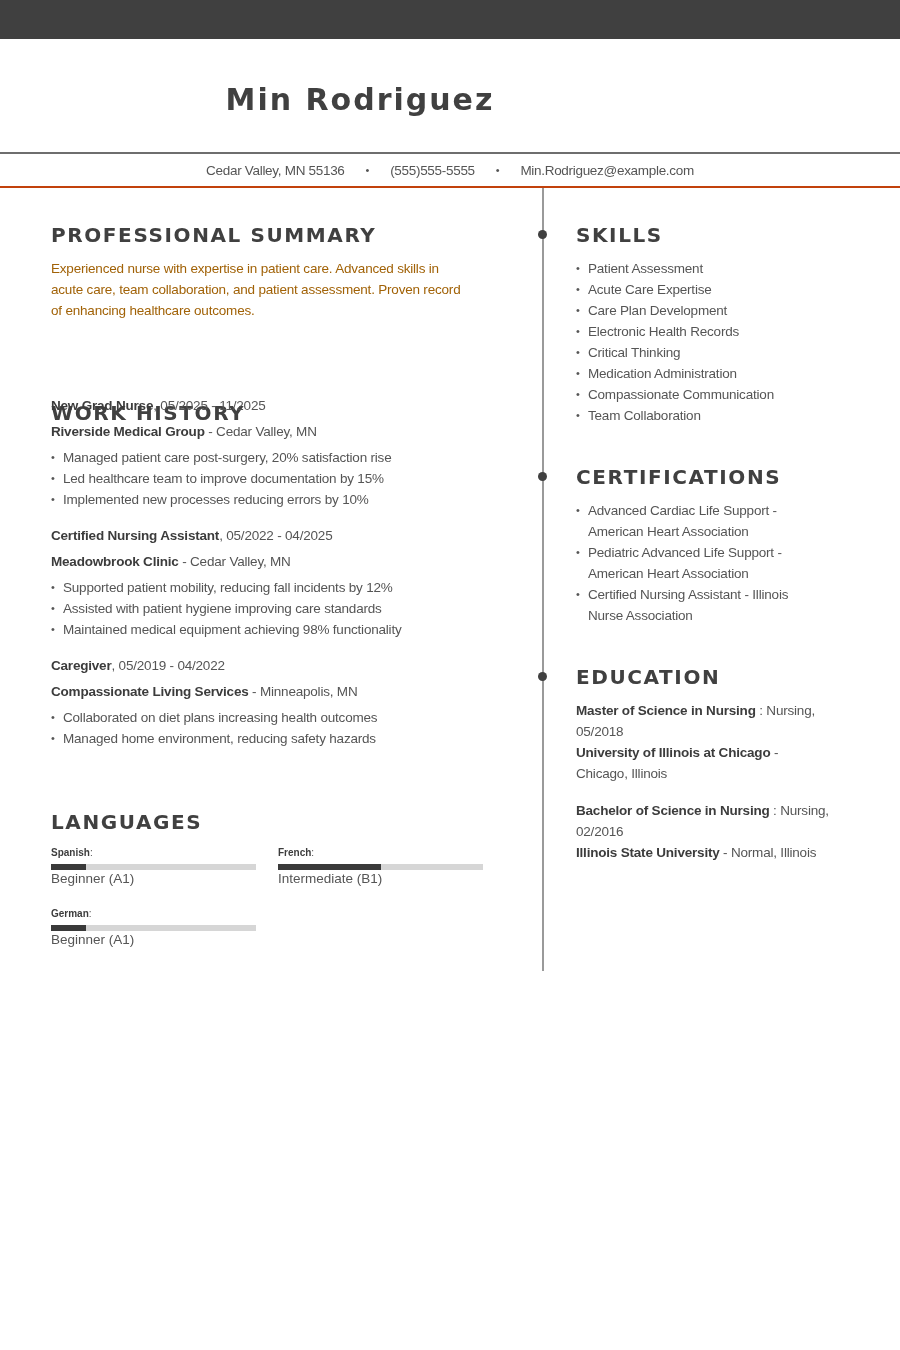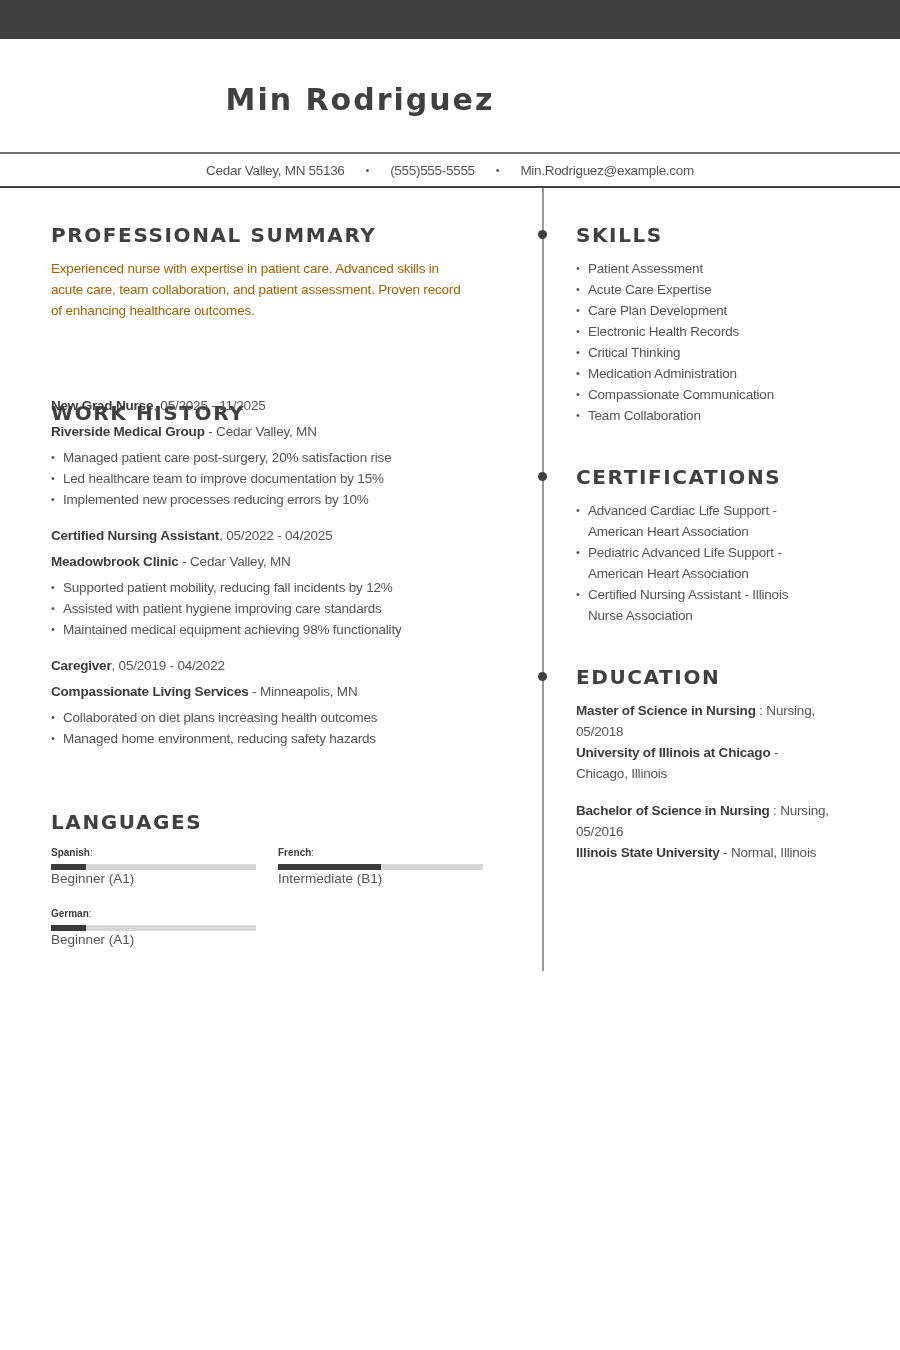--- a/index.html
+++ b/index.html
@@ -9,21 +9,21 @@
   .topbar { position: absolute; left: 0; top: 0; width: 900px; height: 39px; background: #404040; }
 
   .name {
     position: absolute; left: 0; top: 82px; width: 720px; text-align: center;
     font-family: "DejaVu Sans", sans-serif; font-weight: bold; font-size: 30px;
     letter-spacing: 2px; color: #404040;
   }
 
   .contact-bar {
     position: absolute; left: 0; top: 152px; width: 900px; height: 36px;
-    border-top: 2px solid #6e6e6e; border-bottom: 2px solid #404040;
+    border-top: 2px solid #6e6e6e; border-bottom: 2px solid #c2410c;
     display: flex; justify-content: center; align-items: center;
     font-size: 13.5px; color: #555555; letter-spacing: -0.3px;
   }
   .contact-bar .sep { margin: 0 21px; font-size: 11px; color: #555; }
 
   .divider {
     position: absolute; left: 542px; top: 188px; width: 2px; height: 783px; background: #9a9a9a;
   }
   .dot {
     position: absolute; left: 538px; width: 9px; height: 9px; border-radius: 50%; background: #404040;
@@ -173,15 +173,15 @@
 
 <div class="edu" style="top:700px;">
   <div><span class="bold">Master of Science in Nursing</span><span> : Nursing,</span></div>
   <div>05/2018</div>
   <div><span class="bold">University of Illinois at Chicago</span><span> -</span></div>
   <div>Chicago, Illinois</div>
 </div>
 
 <div class="edu" style="top:800px;">
   <div><span class="bold">Bachelor of Science in Nursing</span><span> : Nursing,</span></div>
-  <div>05/2016</div>
+  <div>02/2016</div>
   <div><span class="bold">Illinois State University</span><span> - Normal, Illinois</span></div>
 </div>
 
 </body></html>

